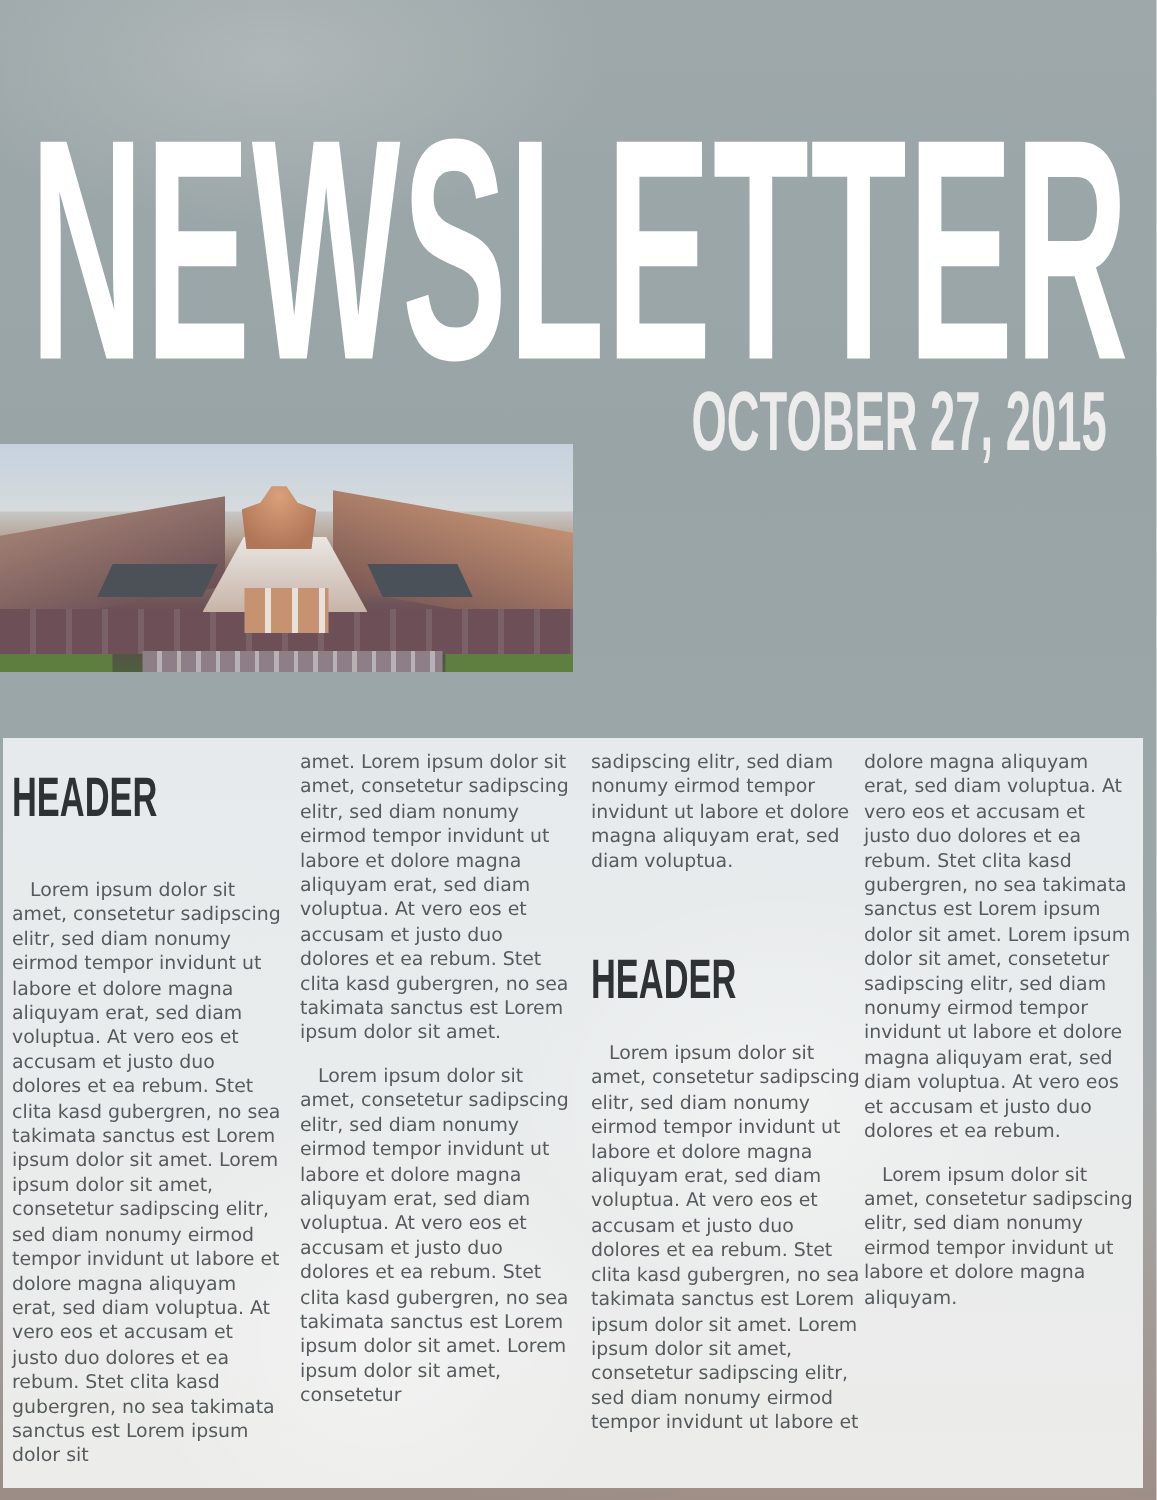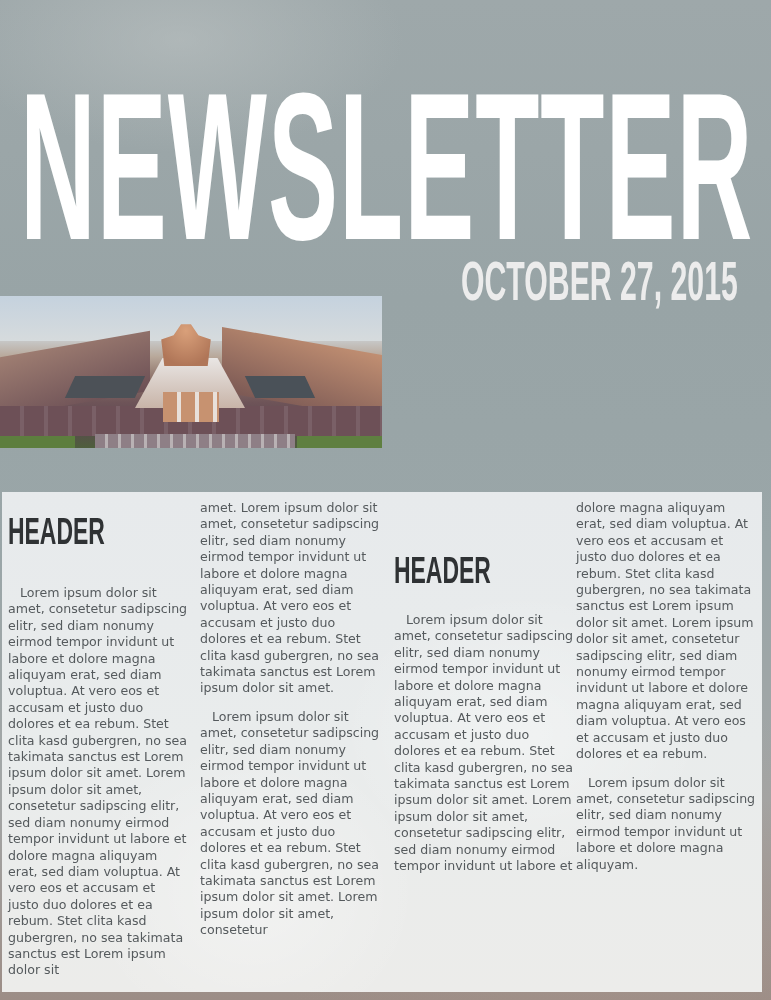--- a/index.html
+++ b/index.html
@@ -98,20 +98,21 @@
     </div>
     <p>Lorem ipsum dolor sit amet, consetetur sadipscing elitr, sed diam nonumy eirmod tempor invidunt ut labore et dolore magna aliquyam erat, sed diam voluptua. At vero eos et accusam et justo duo dolores et ea rebum. Stet clita kasd gubergren, no sea takimata sanctus est Lorem ipsum dolor sit amet. Lorem ipsum dolor sit amet, consetetur sadipscing elitr, sed diam nonumy eirmod tempor invidunt ut labore et dolore magna aliquyam erat, sed diam voluptua. At vero eos et accusam et justo duo dolores et ea rebum. Stet clita kasd gubergren, no sea takimata sanctus est Lorem ipsum dolor sit</p>
   </div>
 
   <div class="col c2">
     <p class="cont">amet. Lorem ipsum dolor sit amet, consetetur sadipscing elitr, sed diam nonumy eirmod tempor invidunt ut labore et dolore magna aliquyam erat, sed diam voluptua. At vero eos et accusam et justo duo dolores et ea rebum. Stet clita kasd gubergren, no sea takimata sanctus est Lorem ipsum dolor sit amet.</p>
     <p>Lorem ipsum dolor sit amet, consetetur sadipscing elitr, sed diam nonumy eirmod tempor invidunt ut labore et dolore magna aliquyam erat, sed diam voluptua. At vero eos et accusam et justo duo dolores et ea rebum. Stet clita kasd gubergren, no sea takimata sanctus est Lorem ipsum dolor sit amet. Lorem ipsum dolor sit amet, consetetur</p>
   </div>
 
   <div class="col c3">
+    <p class="cont">sadipscing elitr, sed diam nonumy eirmod tempor invidunt ut labore et dolore magna aliquyam erat, sed diam voluptua.</p>
     <div class="hdr-wrap">
       <span class="hdr">HEADER</span>
     </div>
     <p>Lorem ipsum dolor sit amet, consetetur sadipscing elitr, sed diam nonumy eirmod tempor invidunt ut labore et dolore magna aliquyam erat, sed diam voluptua. At vero eos et accusam et justo duo dolores et ea rebum. Stet clita kasd gubergren, no sea takimata sanctus est Lorem ipsum dolor sit amet. Lorem ipsum dolor sit amet, consetetur sadipscing elitr, sed diam nonumy eirmod tempor invidunt ut labore et</p>
   </div>
 
   <div class="col c4">
     <p class="cont">dolore magna aliquyam erat, sed diam voluptua. At vero eos et accusam et justo duo dolores et ea rebum. Stet clita kasd gubergren, no sea takimata sanctus est Lorem ipsum dolor sit amet. Lorem ipsum dolor sit amet, consetetur sadipscing elitr, sed diam nonumy eirmod tempor invidunt ut labore et dolore magna aliquyam erat, sed diam voluptua. At vero eos et accusam et justo duo dolores et ea rebum.</p>
     <p>Lorem ipsum dolor sit amet, consetetur sadipscing elitr, sed diam nonumy eirmod tempor invidunt ut labore et dolore magna aliquyam.</p>
   </div>

